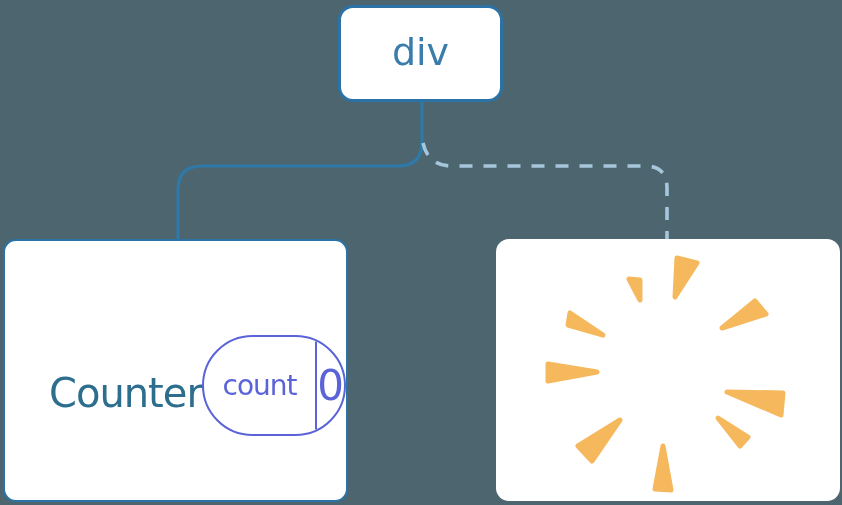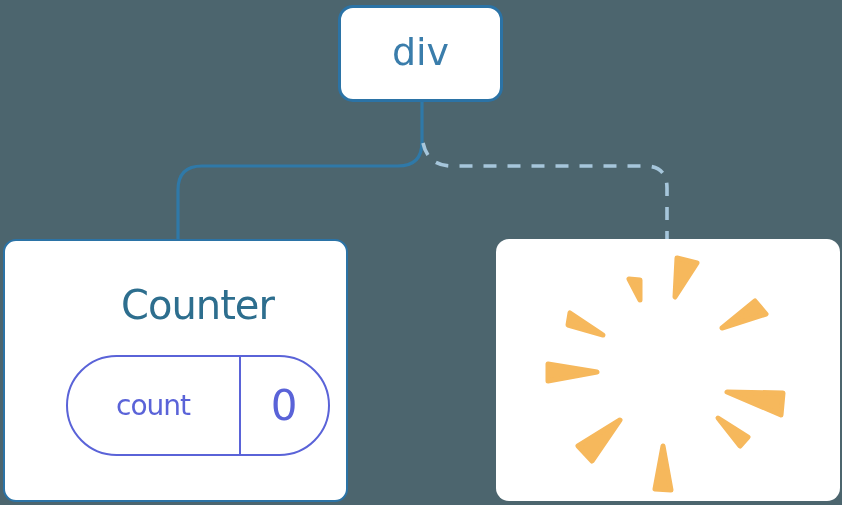--- a/index.html
+++ b/index.html
@@ -52,21 +52,21 @@
     font-size: 38px;
     line-height: 1;
     padding-bottom: 4px;
   }
 
   .node-counter {
     left: 3px; top: 239px;
     width: 345px; height: 263px;
     border: 2.5px solid var(--node-border);
     display: flex;
-    flex-direction: column;
+    flex-direction: row;
     align-items: center;
     padding-left: 44px;
   }
   .counter-title {
     margin-top: 44px;
     color: var(--counter-title);
     font-size: 40px;
     letter-spacing: -1px;
     line-height: 1;
   }

